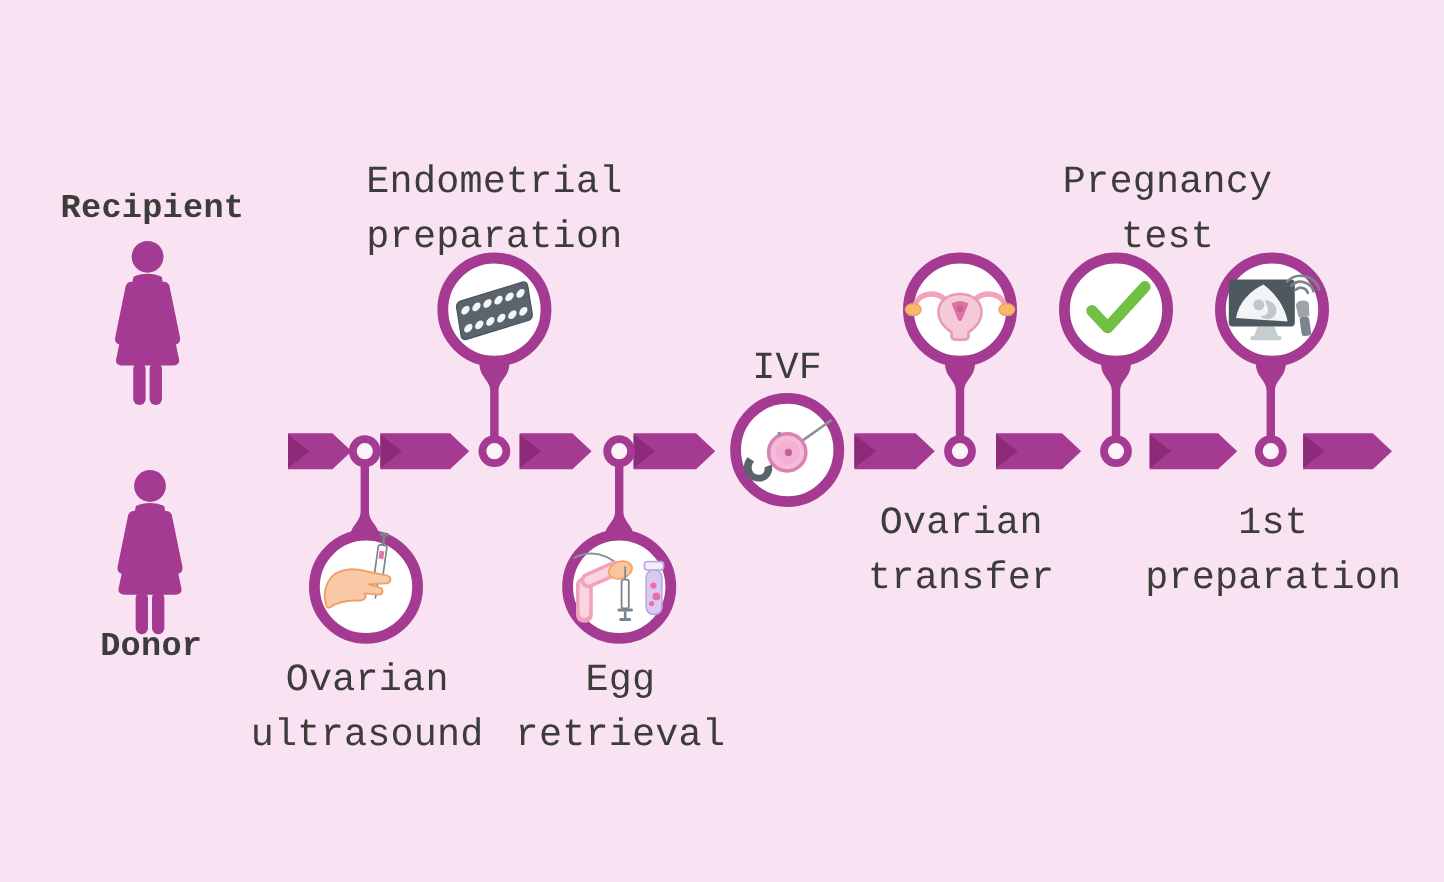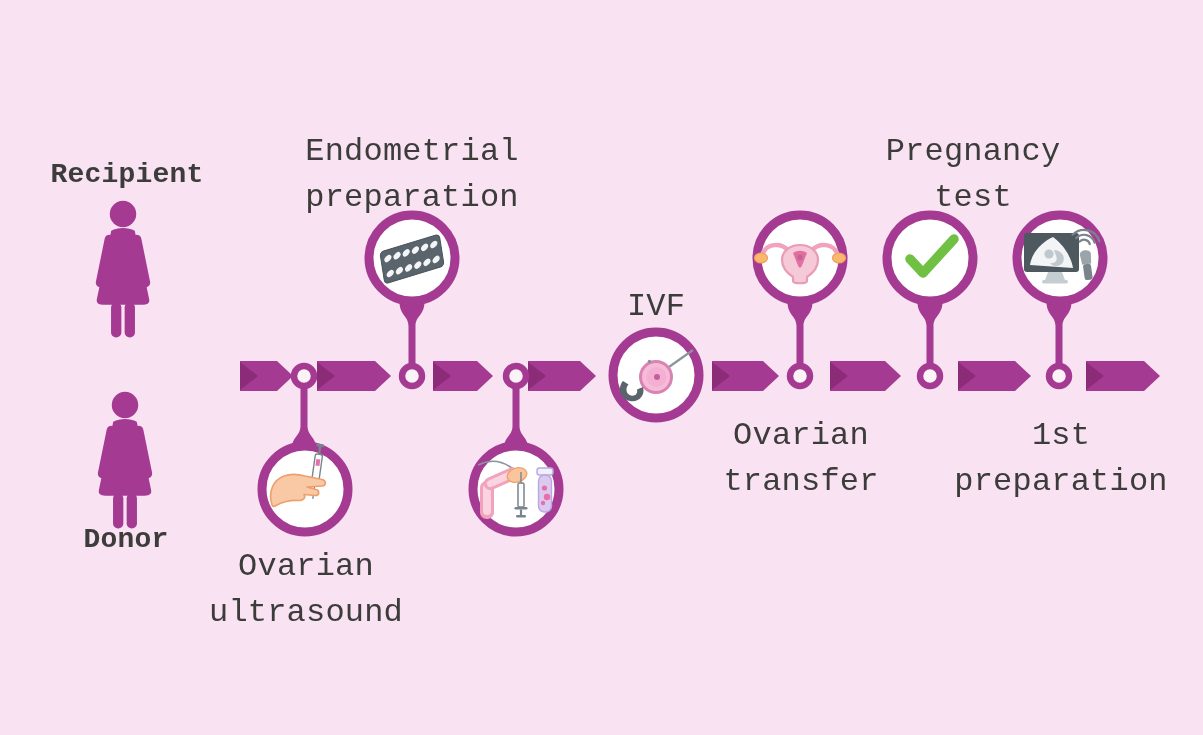--- a/index.html
+++ b/index.html
@@ -211,20 +211,22 @@
 
 </svg>
 
 <div class="lbl bold" style="left:127px;top:155px">Recipient</div>
 <div class="lbl bold" style="left:126px;top:520px">Donor</div>
 
 <div class="lbl" style="left:306px;top:544px">Ovarian
 ultrasound</div>
 <div class="lbl" style="left:412px;top:129px">Endometrial
 preparation</div>
+<div class="lbl" style="left:517px;top:544px">Egg
+retrieval</div>
 <div class="lbl" style="left:656px;top:284px">IVF</div>
 <div class="lbl" style="left:801px;top:413px">Ovarian
 transfer</div>
 <div class="lbl" style="left:973px;top:129px">Pregnancy
 test</div>
 <div class="lbl" style="left:1061px;top:413px">1st preparation</div>
 
 </div>
 
 </body></html>

